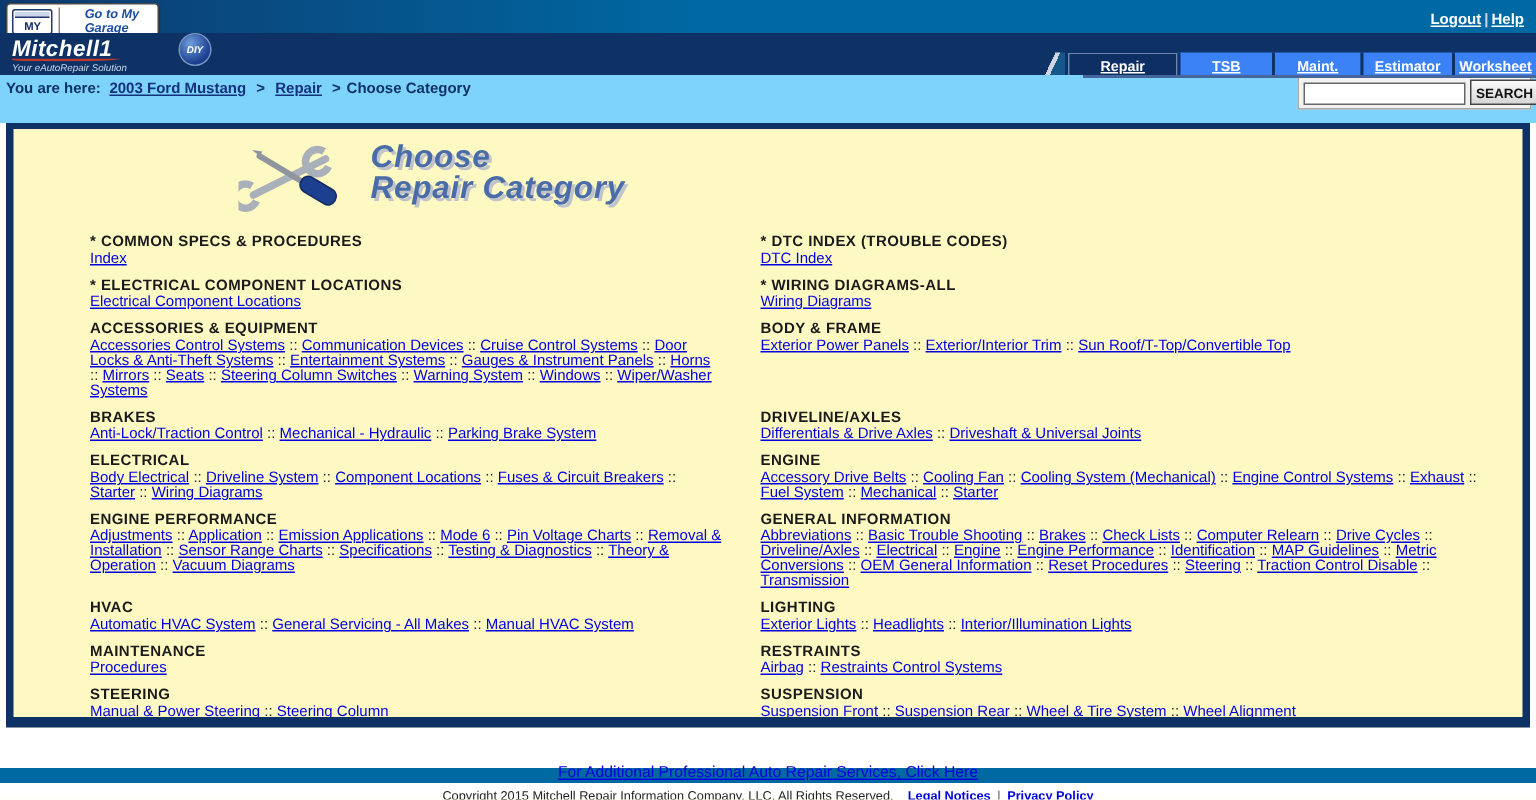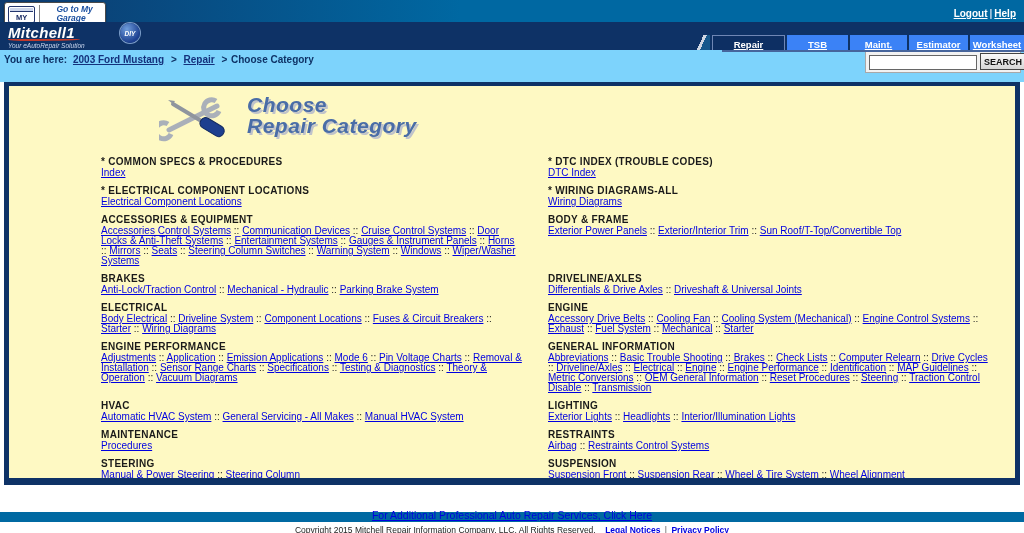--- a/index.html
+++ b/index.html
@@ -55,21 +55,21 @@
   .searchbox button { margin-left:3px; height:17px; font-size:9px; font-weight:bold; color:#111;
                       background:linear-gradient(#fafafa,#d6d6d6); border:1px solid #444; padding:0 3px; }
 
   
   .contentbox { margin:0 4px; height:403px; background:#fef9c3; border:4px solid #0e3266;
                 border-left-width:5px; border-right-width:5px; border-bottom-width:7px; overflow:hidden; }
   .pagetitle { display:flex; align-items:flex-start; padding:8px 0 0 150px; height:56px; }
   .title-text { margin-left:14px; font-size:21px; font-weight:bold; font-style:italic; color:#4a6da7;
                 line-height:21px; letter-spacing:.5px; text-shadow:2px 2px 0 #c0c3ca; }
 
-  .cats { display:grid; grid-template-columns:447px auto; padding-left:92px; margin-top:14px; }
+  .cats { display:grid; grid-template-columns:447px auto; padding-left:51px; margin-top:14px; }
   .cat { margin-bottom:7px; padding-right:26px; }
   .cat-title { font-size:10px; font-weight:bold; color:#1a1a1a; letter-spacing:.3px; line-height:11px; margin-bottom:1px; }
   .cat-links { font-size:10px; line-height:10px; color:#222; }
   .cat-links a { color:#0000e0; text-decoration:underline; }
   .cat-links .sep { color:#222; }
 
   
   .footer { height:27px; text-align:center; padding-top:20px; }
   .f-link a { font-size:10.5px; color:#0000e0; text-decoration:underline; }
   .f-copy { font-size:8.5px; color:#222; margin-top:2px; }

